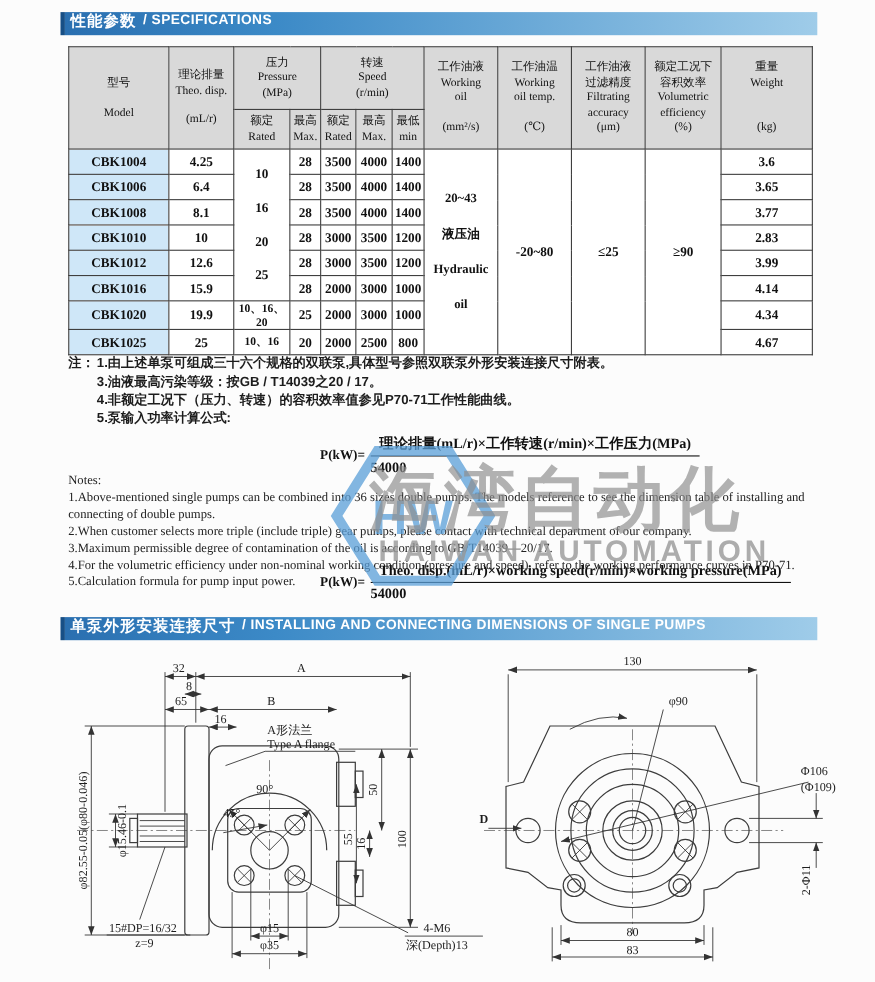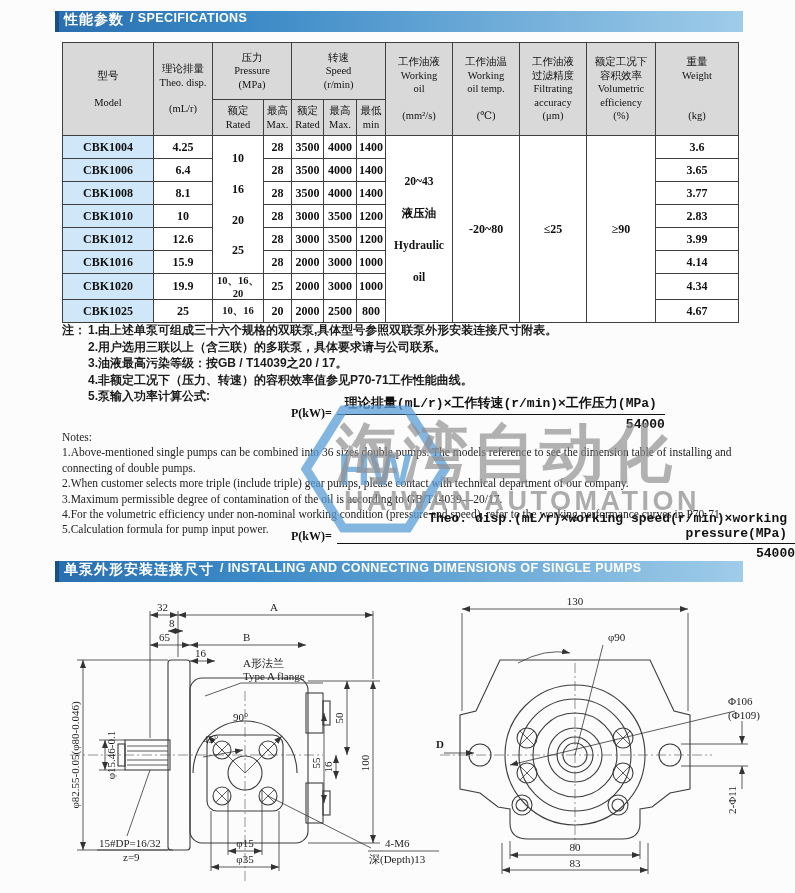--- a/index.html
+++ b/index.html
@@ -33,21 +33,21 @@
               font-family:"Liberation Sans","DejaVu Sans",sans-serif;
               font-size:12px; font-weight:bold; line-height:16.5px; color:#1c1c1c; }
   .notes-zh .cont { padding-left:26px; }
   .notes-zh .pfx { margin-right:2px; }
 
   .notes-en { position:absolute; left:62px; top:430px; width:674px;
               font-size:11.5px; line-height:15.4px; color:#222; }
 
   .formula { position:absolute; display:flex; align-items:center; font-weight:bold; z-index:2; }
   .formula .lhs { font-size:12px; margin-right:5px; }
-  .frac { text-align:right;font-family:Liberation Mono, monospace; }
+  .frac { text-align:left; }
   .frac .num { padding:0 8px 2px; border-bottom:1.6px solid #111; font-size:13px; }
   .frac .den { padding-top:2px; font-size:13px; }
   #formula-zh { left:291px; top:394px; }
   #formula-en { left:291px; top:511px; }
 
   .watermark { position:absolute; left:0; top:0; width:795px; height:893px;
                pointer-events:none; z-index:9;text-align:right; }
   .wm-logo { position:absolute; left:298px; top:404px; opacity:0.75; }
   .wm-zh { position:absolute; left:336px; top:410px; font-family:"Liberation Sans",sans-serif;
            font-size:64px; font-weight:bold; color:#8e8e8e; opacity:0.68;
@@ -223,21 +223,20 @@
       <td>2000</td>
       <td>2500</td>
       <td>800</td>
       <td>4.67</td>
     </tr>
   </tbody>
 </table>
 
 <div class="notes-zh">
   <div><span class="pfx">注：</span><span>1.由上述单泵可组成三十六个规格的双联泵,具体型号参照双联泵外形安装连接尺寸附表。</span></div>
-  <div class="cont">2.用户选用三联以上（含三联）的多联泵，具体要求请与公司联系。</div>
   <div class="cont">3.油液最高污染等级：按GB / T14039之20 / 17。</div>
   <div class="cont">4.非额定工况下（压力、转速）的容积效率值参见P70-71工作性能曲线。</div>
   <div class="cont">5.泵输入功率计算公式:</div>
 </div>
 
 <div class="formula" id="formula-zh">
   <span class="lhs">P(kW)=</span>
   <span class="frac">
     <span class="num" style="display:block">理论排量(mL/r)×工作转速(r/min)×工作压力(MPa)</span>
     <span class="den" style="display:block">54000</span>

